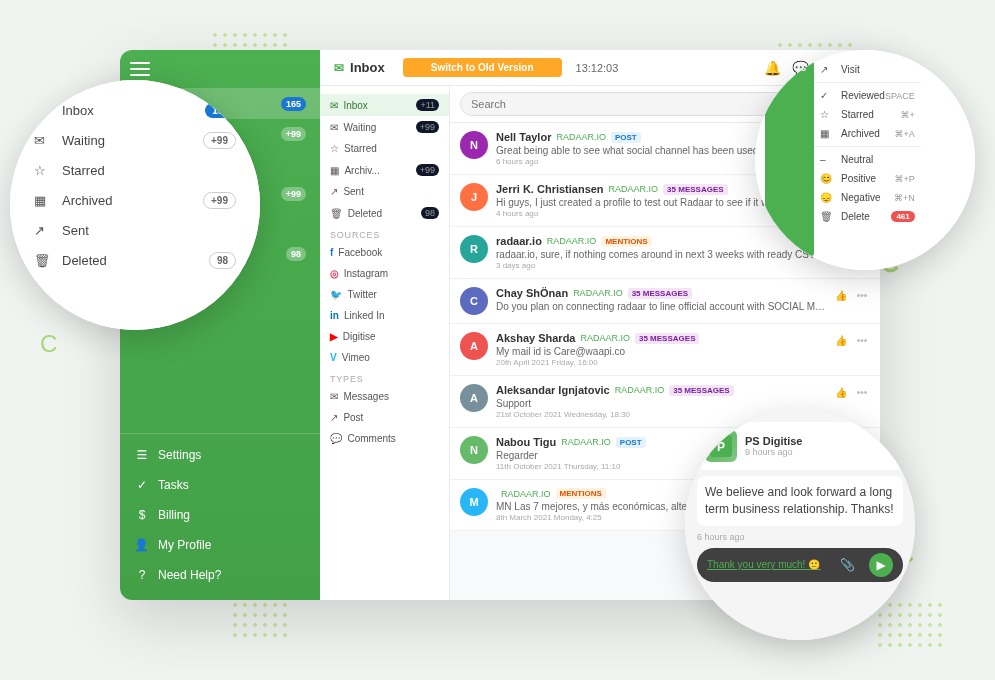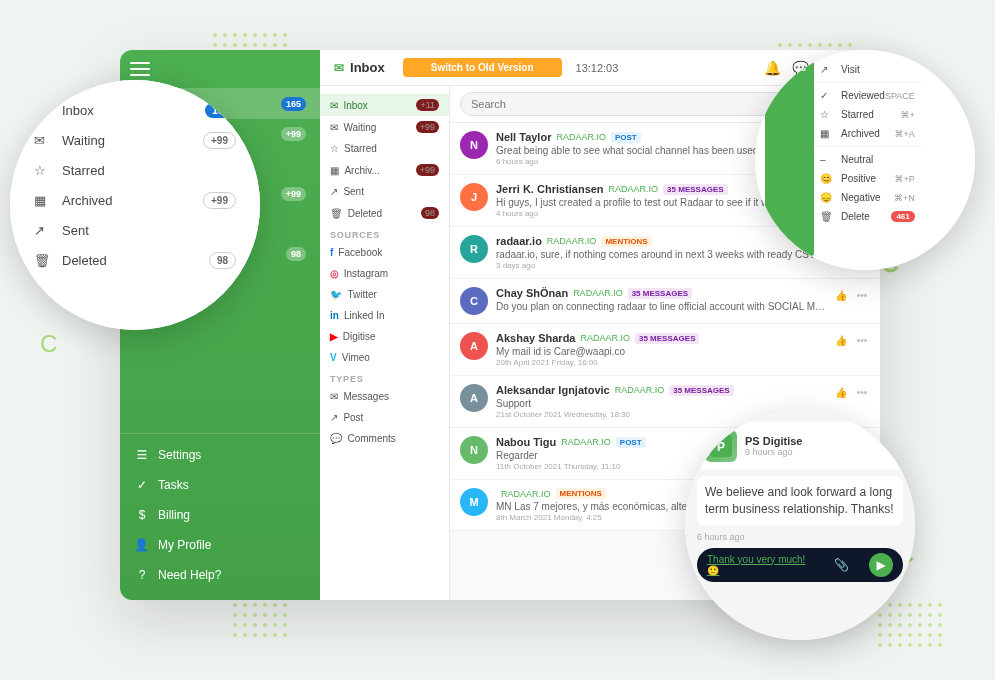--- a/index.html
+++ b/index.html
@@ -276,28 +276,28 @@
       color: #2E7D32;
     }
     .folder-item .f-icon {
       margin-right: 5px;
       font-size: 10px;
     }
     .folder-item .f-count {
       margin-left: auto;
       font-size: 9px;
       color: #999;
-      background: #7f1d1d;
+      background: #0f172a;
       padding: 1px 4px;
       border-radius: 8px;
     }
 
     .folder-section {
       font-size: 9px;
-      font-weight: 700;
+      font-weight: 400;
       color: #aaa;
       letter-spacing: 0.8px;
       text-transform: uppercase;
       padding: 6px 10px 2px;
     }
 
     
     .message-list {
       flex: 1;
       overflow-y: auto;
@@ -565,26 +565,26 @@
     .chat-bubble {
       background: white;
       border-radius: 8px;
       padding: 8px;
       font-size: 12px;
       color: #444;
       line-height: 1.4;
     }
 
     .chat-input-area {
-      background: #0f172a;
+      background: #404040;
       border-radius: 20px;
       padding: 5px 10px;
       display: flex;
       align-items: center;
-      gap: 20px;
+      gap: 14px;
     }
 
     .chat-input-text {
       flex: 1;
       font-size: 10px;
       color: #4CAF50;
       text-decoration: underline;
       cursor: pointer;
     }
 

